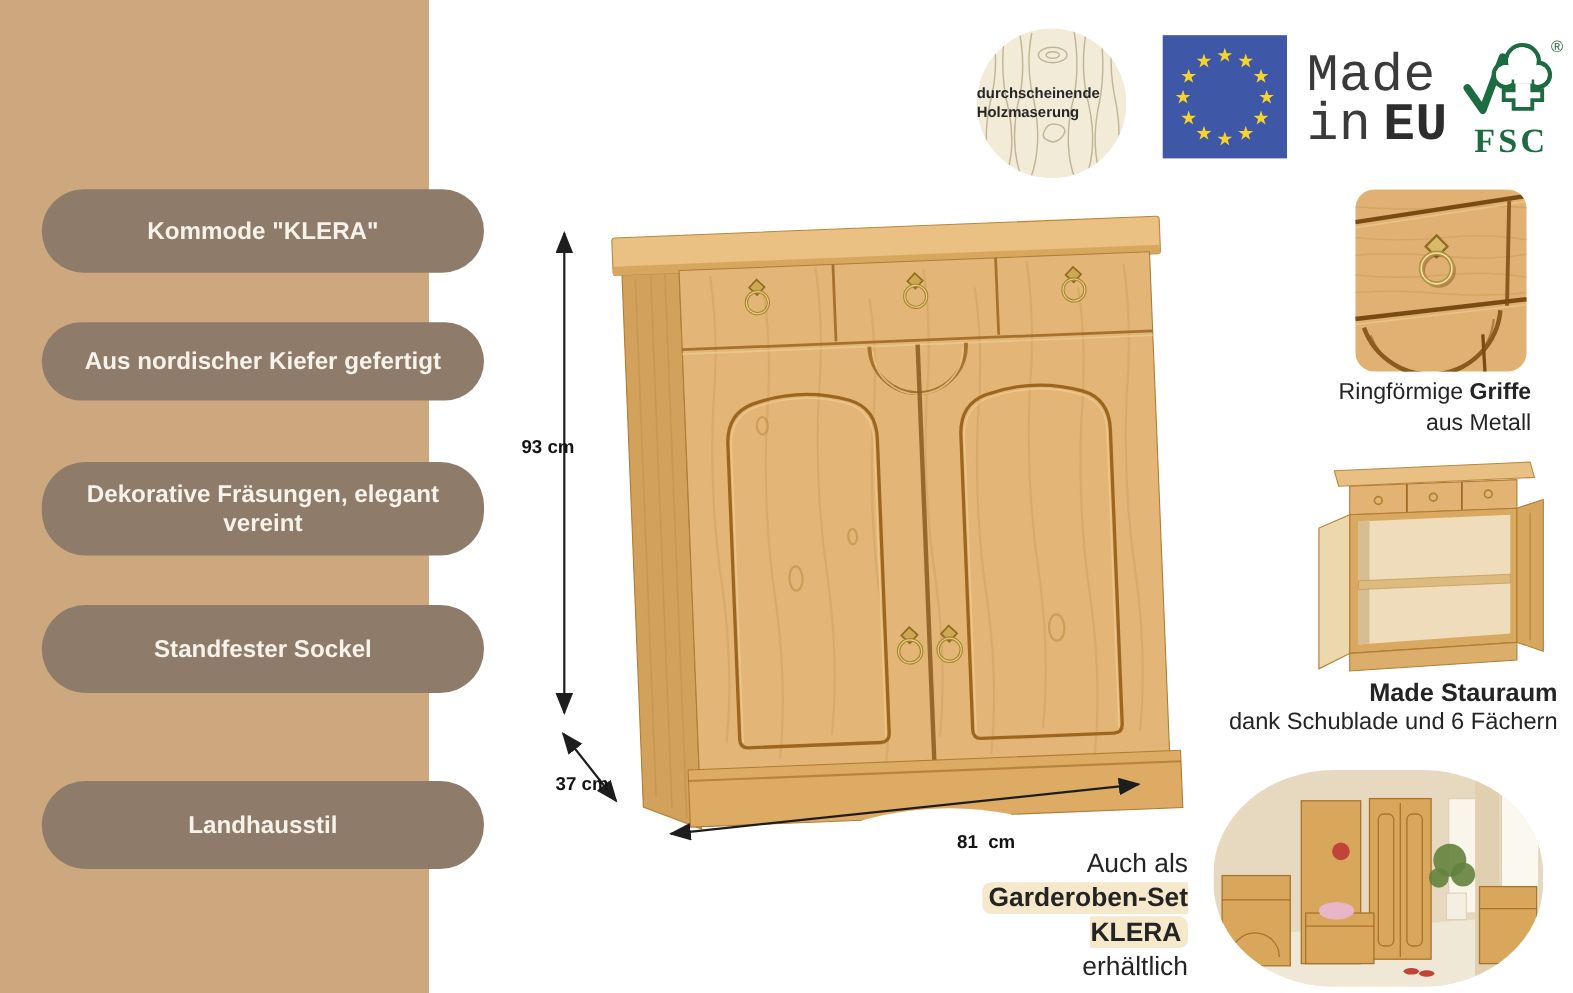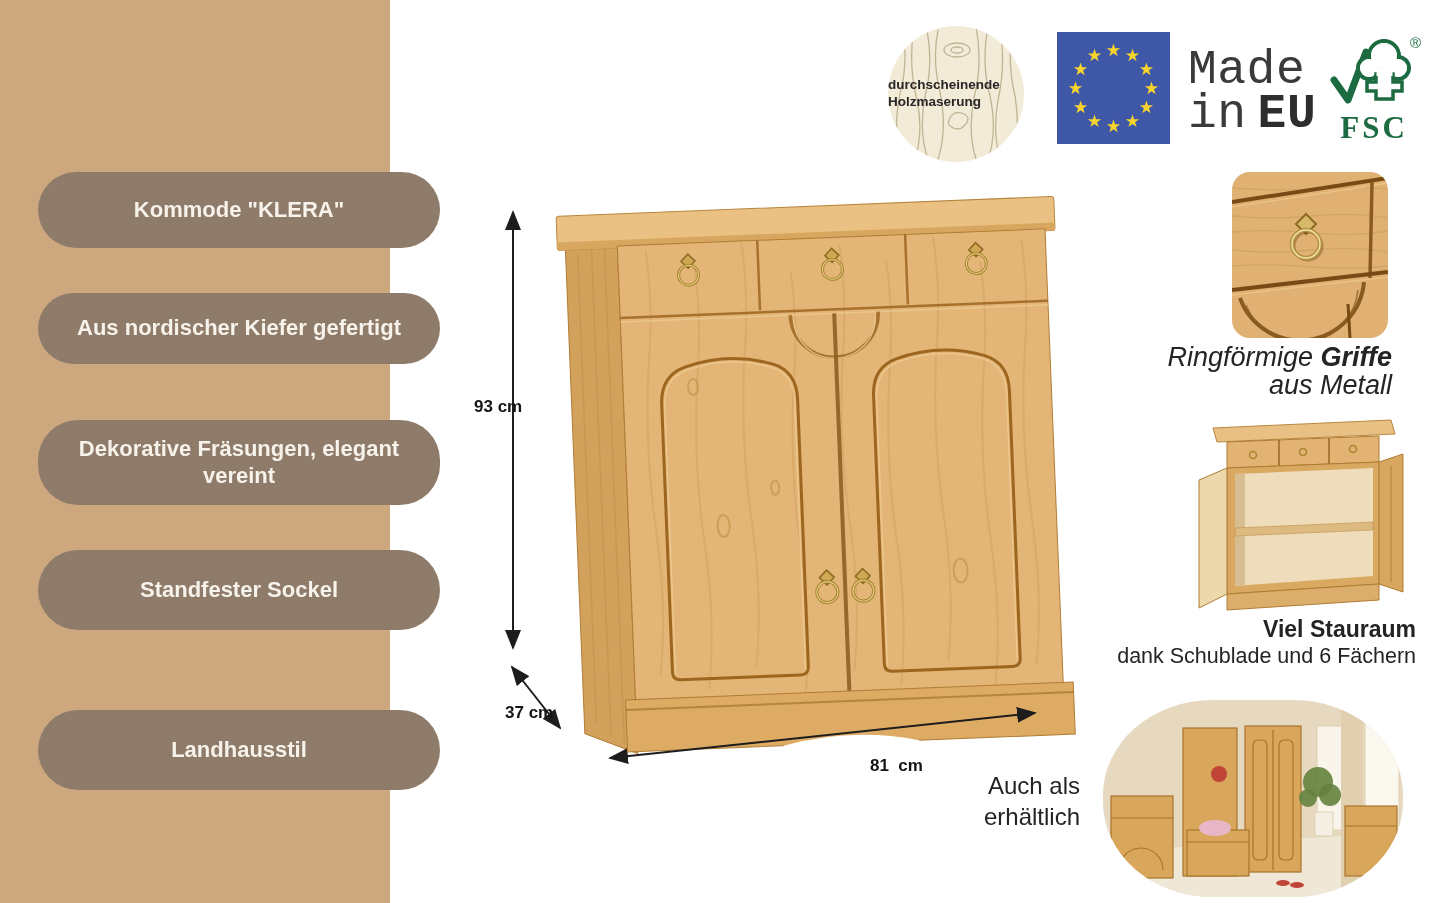--- a/index.html
+++ b/index.html
@@ -36,21 +36,21 @@
   .dim{position:absolute;font-weight:bold;font-size:17px;color:#141414;white-space:pre;margin-left:28px;}
   .dim-h{left:446px;top:397px;}
   .dim-d{left:477px;top:703px;}
   .dim-w{left:842px;top:756px;}
   
   .closeup{position:absolute;left:1232px;top:172px;width:156px;height:166px;border-radius:18px;overflow:hidden;}
   .opencab{position:absolute;left:1197px;top:404px;width:208px;height:208px;}
   .room{position:absolute;left:1103px;top:700px;width:300px;height:197px;border-radius:110px/95px;overflow:hidden;}
   .cap{position:absolute;text-align:right;color:#242424;}
   .cap .b{font-weight:bold;}
-  .cap-handles{left:1092px;top:343px;width:300px;font-size:27px;line-height:28px;font-style:italic;}
+  .cap-handles{left:1092px;top:343px;width:300px;font-size:21px;line-height:28px;}
   .cap-storage{left:1076px;top:616px;width:340px;font-size:21.5px;line-height:27px;}
   .cap-storage .b{font-size:23px;}
   .cap-set{left:800px;top:770px;width:280px;font-size:24px;line-height:31px;}
   .cap-set .hl{background:var(--highlight,#f5e8cb);border-radius:8px;padding:1px 6px;}
   svg{display:block;}
 </style>
 </head>
 <body>
 
 <div class="stripe"></div>
@@ -272,26 +272,27 @@
     <polygon points="38,70 48,69 48,181 38,182" fill="#d6bd92"></polygon>
     <polygon points="38,124 176,118 176,126 38,132" fill="#dcba80" stroke="#b8873e" stroke-width="0.5"></polygon>
     <polygon points="30,64 2,76 2,204 30,190" fill="#ecd8ac" stroke="#b07c34" stroke-width="1"></polygon>
     <polygon points="182,58 206,50 206,188 182,180" fill="#d8a75f" stroke="#b07c34" stroke-width="1"></polygon>
     <line x1="194" y1="62" x2="194" y2="178" stroke="#9c661f" stroke-width="1" opacity="0.6"></line>
     <polygon points="30,190 182,180 182,196 30,206" fill="#dcae6b" stroke="#b07c34" stroke-width="1"></polygon>
   </svg>
 </div>
 
 <div class="cap cap-storage">
-  <div class="b">Viel Stauraum</div>
+  <div class="b">Made Stauraum</div>
   <div>dank Schublade und 6 Fächern</div>
 </div>
 
 <div class="cap cap-set">
   <div>Auch als</div>
+  <div><span class="b hl">Garderoben-Set KLERA</span></div>
   <div>erhältlich</div>
 </div>
 
 <div class="room">
   <svg width="300" height="197" viewBox="0 0 300 197">
     <rect width="300" height="197" fill="#e6d9c0"></rect>
     <polygon points="0,197 0,152 300,132 300,197" fill="#f0e8d6"></polygon>
     <rect x="214" y="26" width="26" height="104" fill="#f9f5ea" stroke="#ded0b2"></rect>
     <rect x="262" y="6" width="34" height="132" fill="#fbf8ef" stroke="#ded0b2"></rect>
     <rect x="238" y="0" width="22" height="197" fill="#e0d0b0"></rect>

